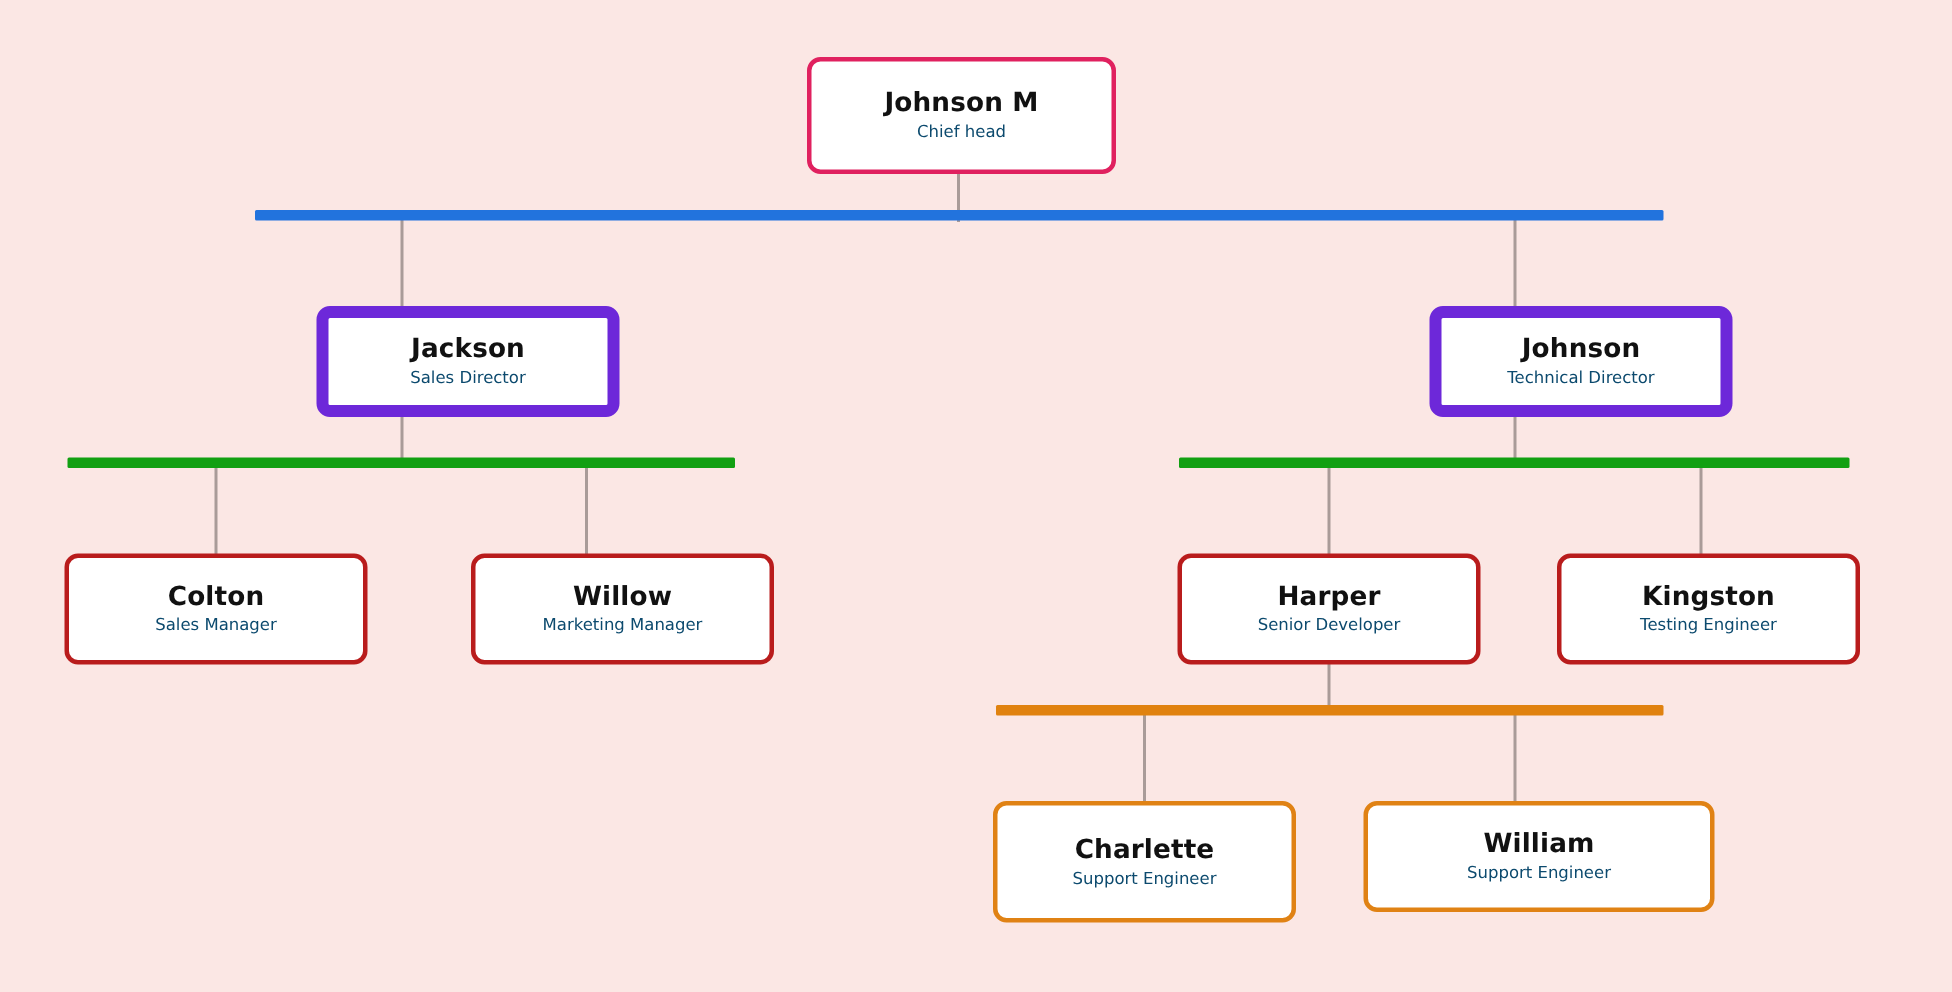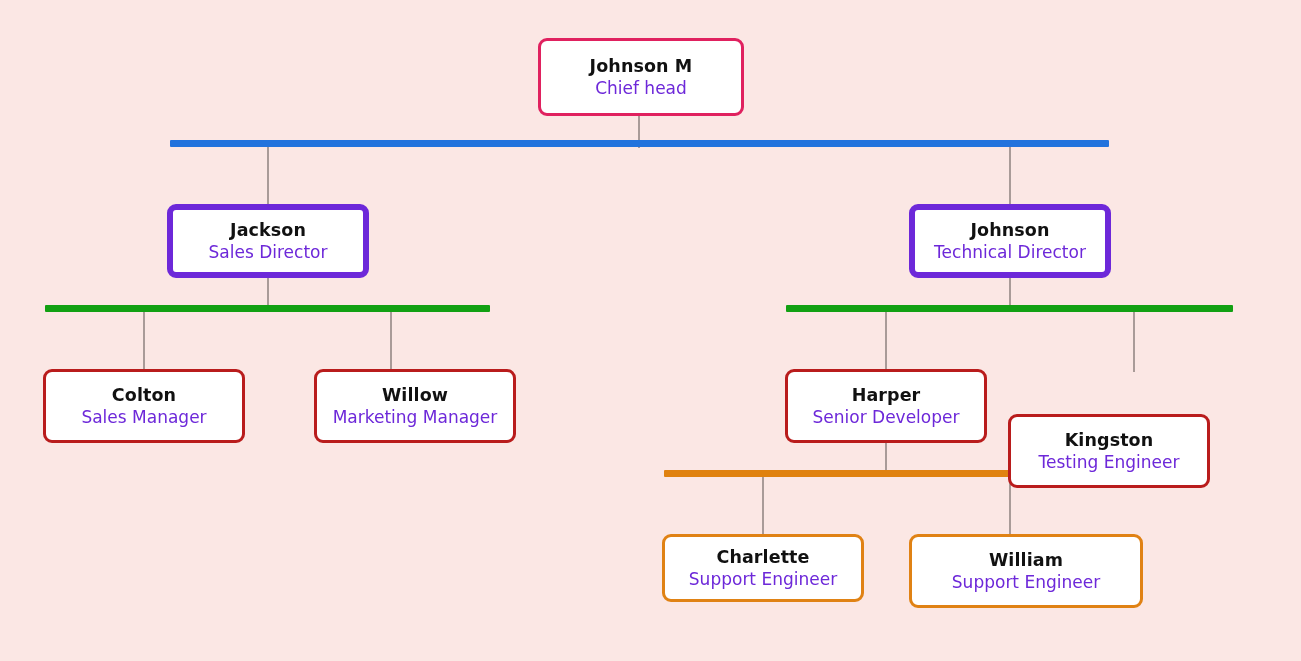--- a/index.html
+++ b/index.html
@@ -36,28 +36,28 @@
   }
   .node .node-name {
     font-weight: bold;
     font-size: 17.5px;
     color: #111111;
     line-height: 1.15;
     letter-spacing: .1px;
   }
   .node .node-title {
     font-weight: normal;
-    font-size: 17px;
-    color: #6d28d9;
+    font-size: 11px;
+    color: #0c4a6e;
     line-height: 1.2;
     margin-top: 2px;
   }
 
   .node.level-0 { border: 3px solid #e0215f; }
-  .node.level-1 { border: 6px solid #6d28d9; }
+  .node.level-1 { border: 8px solid #6d28d9; margin-left: 44px; }
   .node.level-2 { border: 3px solid #b91c1c; }
   .node.level-3 { border: 3px solid #e08214; }
 
   
   .hbar {
     position: absolute;
     height: 7px;
     border-radius: 1px;
     z-index: 3;
   }
@@ -128,26 +128,26 @@
   <div class="node level-2" style="left:290px; top:369px; width:202px; height:74px;margin-left:24px;">
     <span class="node-name">Willow</span>
     <span class="node-title">Marketing Manager</span>
   </div>
 
   <div class="node level-2" style="left:785px; top:369px; width:202px; height:74px;">
     <span class="node-name">Harper</span>
     <span class="node-title">Senior Developer</span>
   </div>
 
-  <div class="node level-2" style="left:1008px; top:369px; width:202px; height:74px;margin-top:45px;">
+  <div class="node level-2" style="left:1038px; top:369px; width:202px; height:74px;">
     <span class="node-name">Kingston</span>
     <span class="node-title">Testing Engineer</span>
   </div>
 
-  <div class="node level-3" style="left:662px; top:534px; width:202px; height:68px;">
+  <div class="node level-3" style="left:662px; top:534px; width:202px; height:81px;">
     <span class="node-name">Charlette</span>
     <span class="node-title">Support Engineer</span>
   </div>
 
   <div class="node level-3" style="left:909px; top:534px; width:234px; height:74px;">
     <span class="node-name">William</span>
     <span class="node-title">Support Engineer</span>
   </div>
 
 </div>

